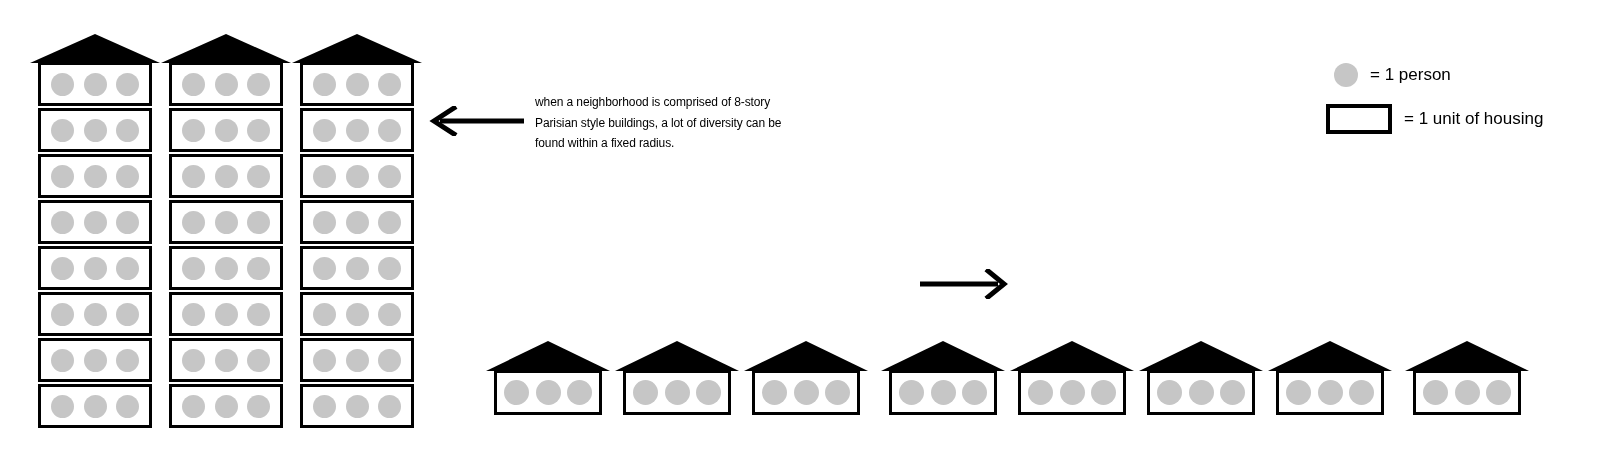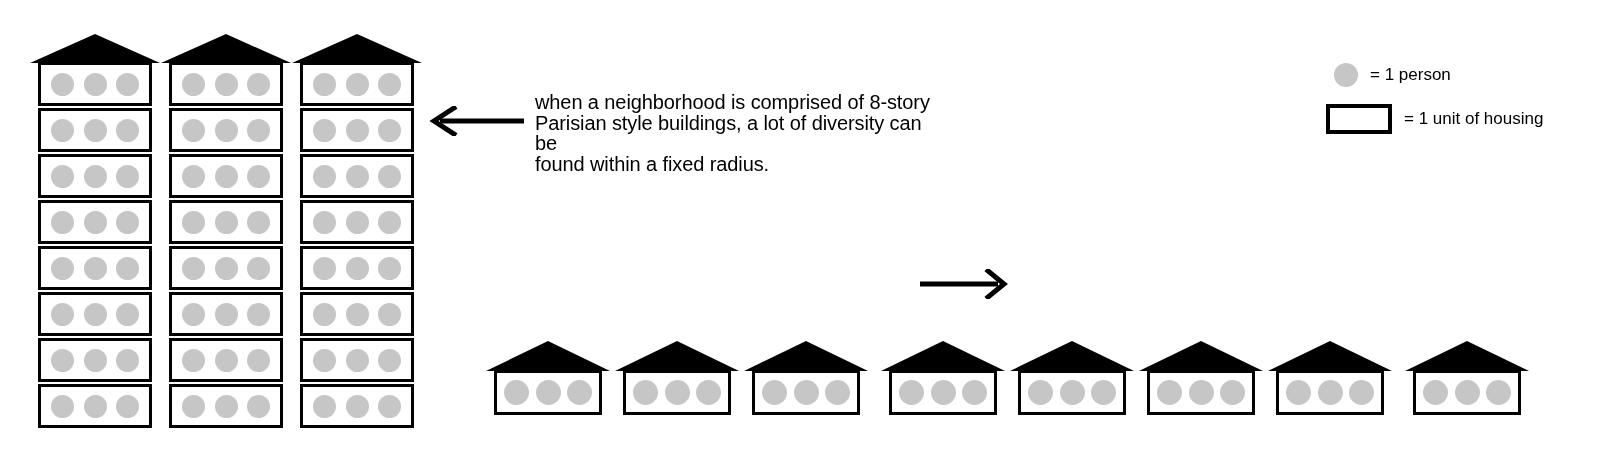--- a/index.html
+++ b/index.html
@@ -77,21 +77,21 @@
   
   .annotation { position: absolute; }
   .annotation .title {
     font-size: 16px;
     font-weight: bold;
     line-height: 20px;
     letter-spacing: -0.1px;
     white-space: nowrap;
   }
   .annotation .desc {
-    font-size: 20px;
+    font-size: 12px;
     font-weight: normal;
     line-height: 20.5px;
     letter-spacing: -0.1px;
     white-space: pre-line;
   }
 
   
   #legend { position: absolute; }
   .legend-row {
     position: absolute;

